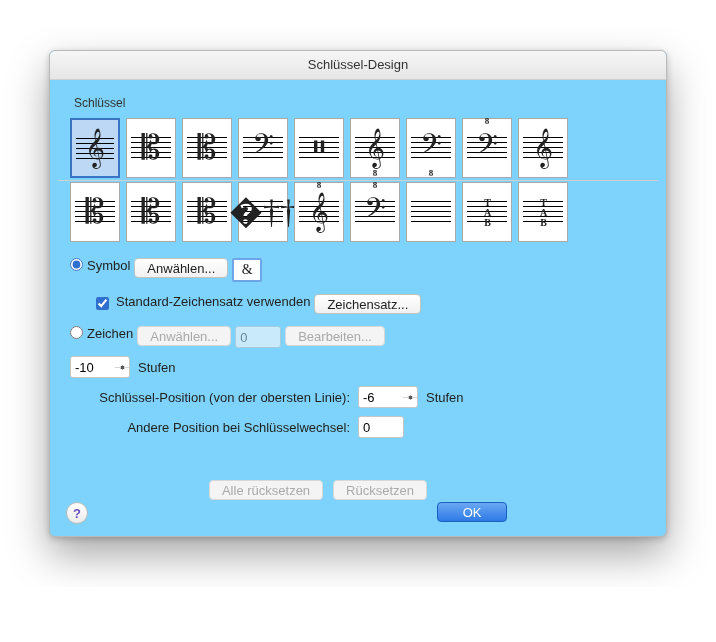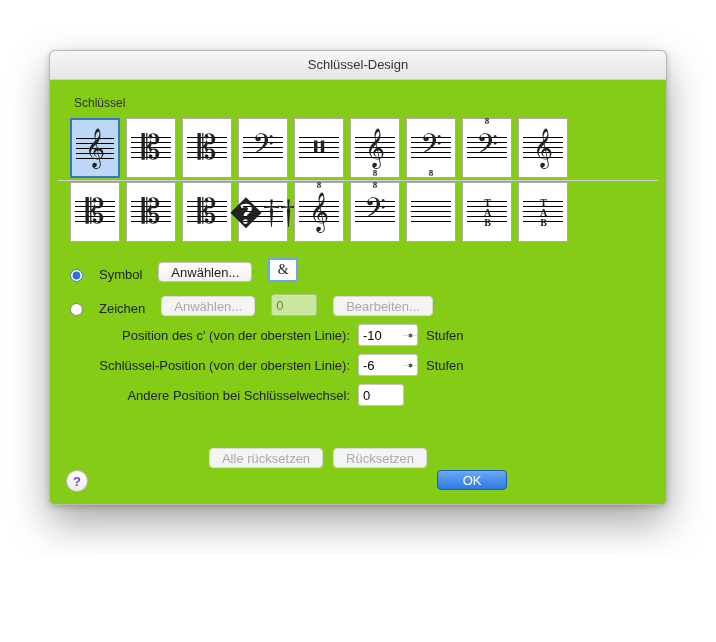--- a/index.html
+++ b/index.html
@@ -5,21 +5,21 @@
   body {
     margin: 0;
     font-family: -apple-system, "Helvetica Neue", Arial, sans-serif;
     font-size: 13px;
     background: #fff;
     color: #222;
   }
   .window {
     width: 616px;
     margin: 50px auto;
-    background: #84cc16;
+    background: #7dd3fc;
     border: 1px solid #b9b9b9;
     border-radius: 6px;
     box-shadow: 0 18px 40px rgba(0,0,0,0.35), 0 2px 6px rgba(0,0,0,0.2);
     overflow: hidden;
   }
   .titlebar {
     height: 28px;
     line-height: 28px;
     text-align: center;
     font-size: 13px;
@@ -68,21 +68,21 @@
   .glyph {
     position:absolute; left:0; right:0; top:0; bottom:0;
     display:flex; align-items:center; justify-content:center;
     font-size: 34px;
     font-family: "Bravura", "Segoe UI Symbol", "Arial Unicode MS", serif;
     line-height:0;
   }
   .glyph .sub, .glyph .sup {
     position:absolute; font-size:9px; font-family:inherit; font-weight:bold;
   }
-  .row { display:flex; align-items:flex-end; gap:16px; margin-top:12px; }
+  .row { display:flex; align-items:flex-start; gap:4px; margin-top:12px; }
   .indent { margin-left: 22px; }
   input[type=radio]{ accent-color:#2f6fd0; margin:0;}
   input[type=checkbox]{ accent-color:#2f6fd0; }
   button.mac {
     font: inherit;
     padding: 2px 12px;
     height: 20px;
     background: linear-gradient(#ffffff,#f1f1f1);
     border: 1px solid #c2c2c2;
     border-radius: 4px;
@@ -335,33 +335,37 @@
         </div>
       </div>
 
     <div class="row">
       <input type="radio" name="mode" checked="" style="">
       <span>Symbol</span>
       <button class="mac">Anwählen...</button>
       <div class="symbox">&amp;</div>
     </div>
 
+    <div class="row indent">
+      <input type="checkbox" checked="" style="">
+      <span>Standard-Zeichensatz verwenden</span>
+      <button class="mac">Zeichensatz...</button>
+    </div>
 
     <div class="row">
       <input type="radio" name="mode" style="">
       <span>Zeichen</span>
       <button class="mac" disabled="">Anwählen...</button>
       <div class="numbox" style="opacity:.6">
         <input disabled="" value="0" style="">
       </div>
       <button class="mac" disabled="">Bearbeiten...</button>
     </div>
 
     <div class="field">
-      <label>Position des c' (von der obersten Linie):</label>
       <div class="numbox">
         <input value="-10" style="">
         <div class="stepper">
             <span>▲</span>
             <span>▼</span>
           </div>
       </div>
       <span>Stufen</span>
     </div>
 

